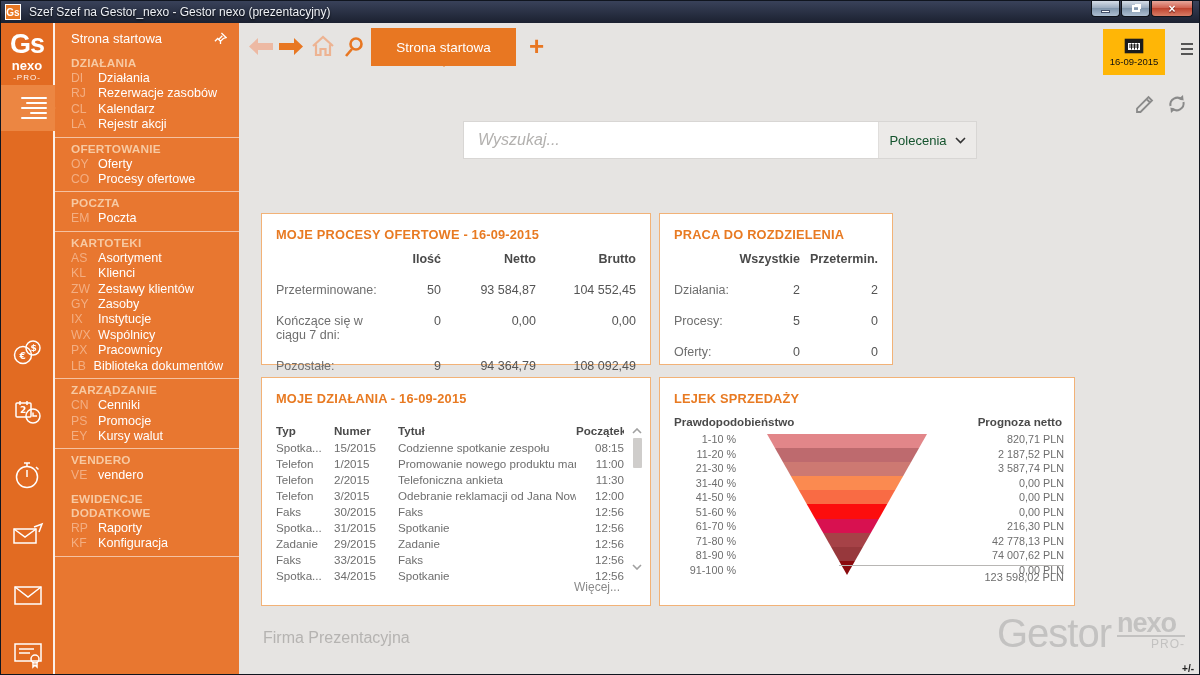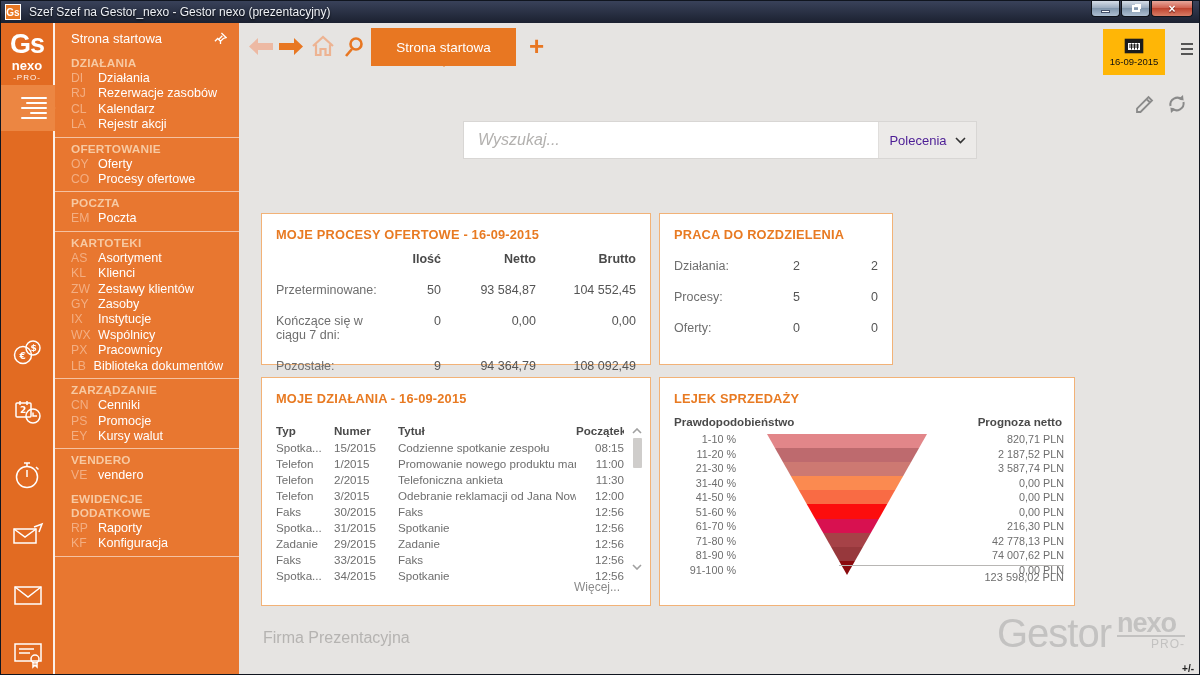--- a/index.html
+++ b/index.html
@@ -53,21 +53,21 @@
   .date-widget { position:absolute; left:862px; top:6px; width:62px; height:46px; background:#FFB606; display:flex; flex-direction:column; align-items:center; justify-content:center; gap:2px; }
   .date-widget .dtxt { font-size:9.5px; color:#111; }
   .bars-ico { position:absolute; left:940px; top:20px; display:flex; flex-direction:column; gap:3px; }
   .bars-ico span { width:12px; height:2px; background:#555; }
   .toolico { position:absolute; }
 
   
   .searchbar { position:absolute; left:222px; top:98px; width:514px; height:38px; background:#fff; border:1px solid #d8d6d4; display:flex; }
   .searchbar input { flex:1; border:none; outline:none; font-style:italic; font-size:16px; color:#555; padding:0 14px; font-family:"Liberation Sans","DejaVu Sans",sans-serif; }
   .searchbar input::placeholder { color:#b3b1af; }
-  .cmdbtn { width:98px; background:#ECEAE8; display:flex; align-items:center; justify-content:center; gap:8px; font-size:13px; color:#4c1d95; border-left:1px solid #e0dedc; }
+  .cmdbtn { width:98px; background:#ECEAE8; display:flex; align-items:center; justify-content:center; gap:8px; font-size:13px; color:#14532d; border-left:1px solid #e0dedc; }
 
   
   .panel { position:absolute; background:#fff; border:1px solid #F2B277; }
   .ptitle { color:#E87A22; font-weight:bold; font-size:12.8px; letter-spacing:.2px; padding:13px 14px 0 14px; }
   .p1 { left:20px; top:190px; width:390px; height:152px; }
   .p2 { left:418px; top:190px; width:234px; height:152px; }
   .p3 { left:20px; top:354px; width:390px; height:229px; }
   .p4 { left:418px; top:354px; width:416px; height:229px; }
 
   .grid4 { display:grid; grid-template-columns:1fr 52px 95px 100px; padding:0 14px; font-size:12.5px; }
@@ -435,20 +435,25 @@
             <span class="rowlabel">Pozostałe:</span>
             <span class="num">9</span>
             <span class="num">94 364,79</span>
             <span class="num">108 092,49</span>
           </div>
         </div>
       </section>
 
       <section class="panel p2">
         <div class="ptitle">PRACA DO ROZDZIELENIA</div>
+        <div class="grid3 thead">
+          <span></span>
+          <span class="num">Wszystkie</span>
+          <span class="num">Przetermin.</span>
+        </div>
         <div>
           <div class="grid3 trow">
             <span class="rowlabel">Działania:</span>
             <span class="num">2</span>
             <span class="num">2</span>
           </div>
 
           <div class="grid3 trow">
             <span class="rowlabel">Procesy:</span>
             <span class="num">5</span>

